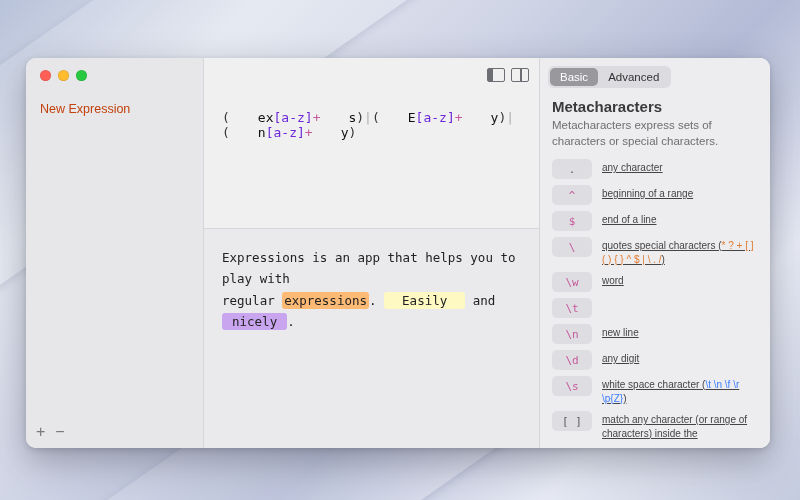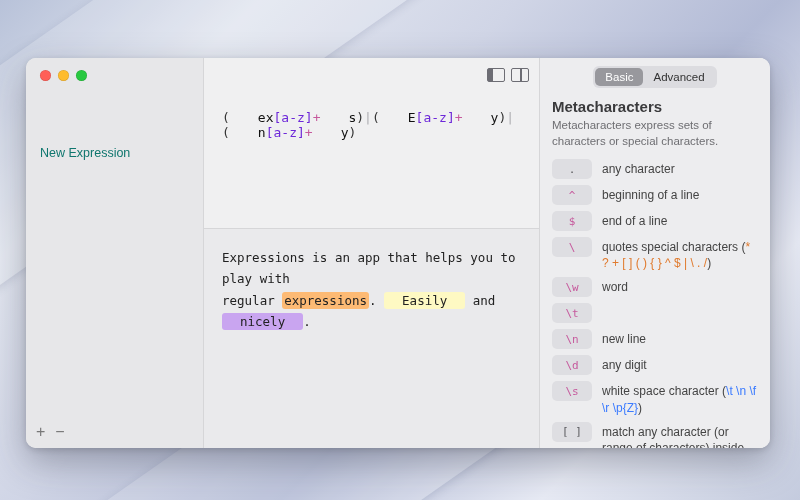--- a/index.html
+++ b/index.html
@@ -30,21 +30,21 @@
   .red{background:#ff5f57;} .yellow{background:#febc2e;} .green{background:#28c840;}
 
   
   .sidebar {
     width: 178px; flex:0 0 178px;
     background: #e7e7e9;
     border-right: 1px solid #d6d6d8;
     display:flex; flex-direction:column;
   }
   .sidebar-top { padding-top: 38px; flex:1; }
-  .side-item { padding: 6px 14px; color:#0f766e; cursor:pointer; font-size:12.5px;margin-top:44px;}
+  .side-item { padding: 6px 14px; color:#c2410c; cursor:pointer; font-size:12.5px;}
   .sidebar-bottom { padding:8px 10px; display:flex; gap:10px; color:#777; font-size:16px; line-height:1;}
   .sb-btn { cursor:pointer; }
 
   
   .center {
     flex:1;
     display:flex; flex-direction:column;
     border-right: 1px solid #d6d6d8;
     min-width:0;
   }
@@ -73,47 +73,47 @@
     background:#eaeaec;
     padding: 18px;
     font-family: ui-monospace, Menlo, Consolas, monospace;
     font-size: 12.5px;
     line-height:1.7;
     color:#222;
     overflow:hidden;
   }
   .m1 { background:#fdba74; border-radius:3px; padding:1px 2px;}
   .m2 { background:#fef9c3; border-radius:3px; padding:1px 18px;}
-  .m3 { background:#c9a5f0; border-radius:3px; padding:1px 18px;}
+  .m3 { background:#c9a5f0; border-radius:3px; padding:1px 10px;}
 
   
   .ref {
     width: 230px; flex:0 0 230px;
     background:#ededef;
     display:flex; flex-direction:column;
     overflow:hidden;
   }
-  .ref-top { padding:8px; display:flex; justify-content:center; }
+  .ref-top { padding:8px; display:flex; justify-content:flex-start; }
   .seg { display:flex; border-radius:6px; background:#dcdce0; padding:2px; font-size:11.5px;}
   .seg-btn { padding:3px 10px; border-radius:5px; cursor:pointer; color:#333;}
   .seg-btn.active { background:#98989d; color:#fff; }
   .ref-body { padding: 2px 12px 6px 12px; overflow:hidden; }
   .ref-title { font-size:15px; font-weight:700; color:#3a3a3c; margin-bottom:3px;}
   .ref-sub { font-size:11.5px; color:#6e6e72; margin-bottom:10px; line-height:1.35;}
   .cheat-row { display:flex; align-items:flex-start; gap:10px; margin-bottom:6px;}
   .chip {
     flex:0 0 40px; width:40px; height:20px;
     background:#dedee2; border-radius:5px;
     display:flex; align-items:center; justify-content:center;
     font-family: ui-monospace, Menlo, monospace;
     font-size:11px;
   }
   .chip .c-pink{ color:#c65a9d;}
   .chip .c-gray{ color:#5a5a5e;}
-  .cheat-desc { font-size:12px; color:#444; line-height:1.35; padding-top:2px;}
+  .cheat-desc { font-size:10px; color:#444; line-height:1.35; padding-top:2px;text-decoration:underline;}
   .orange{ color:#e07a2d;}
   .blue{ color:#3b7bff;}
 </style>
 </head>
 <body>
 
 <div class="bgline bg1"></div>
 <div class="bgline bg2"></div>
 
 <div class="window">
@@ -159,21 +159,21 @@
           <div class="cheat-row">
             <div class="chip">
               <span class="c-gray">.</span>
             </div>
             <div class="cheat-desc">any character</div>
           </div>
           <div class="cheat-row">
             <div class="chip">
               <span class="c-pink">^</span>
             </div>
-            <div class="cheat-desc">beginning of a line</div>
+            <div class="cheat-desc">beginning of a range</div>
           </div>
           <div class="cheat-row">
             <div class="chip">
               <span class="c-pink">$</span>
             </div>
             <div class="cheat-desc">end of a line</div>
           </div>
           <div class="cheat-row">
             <div class="chip">
               <span class="c-pink">\</span>

